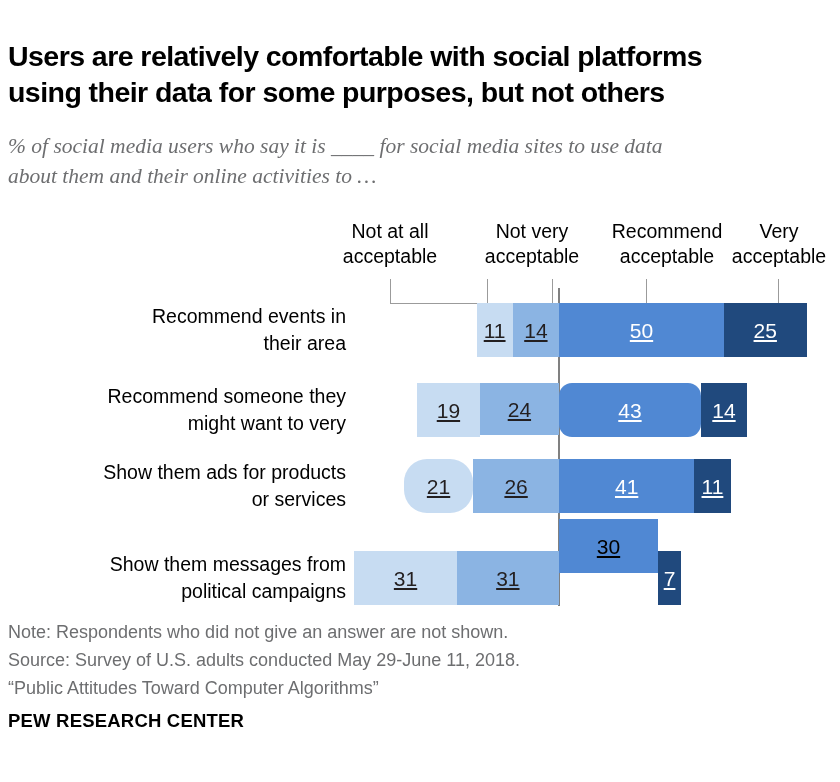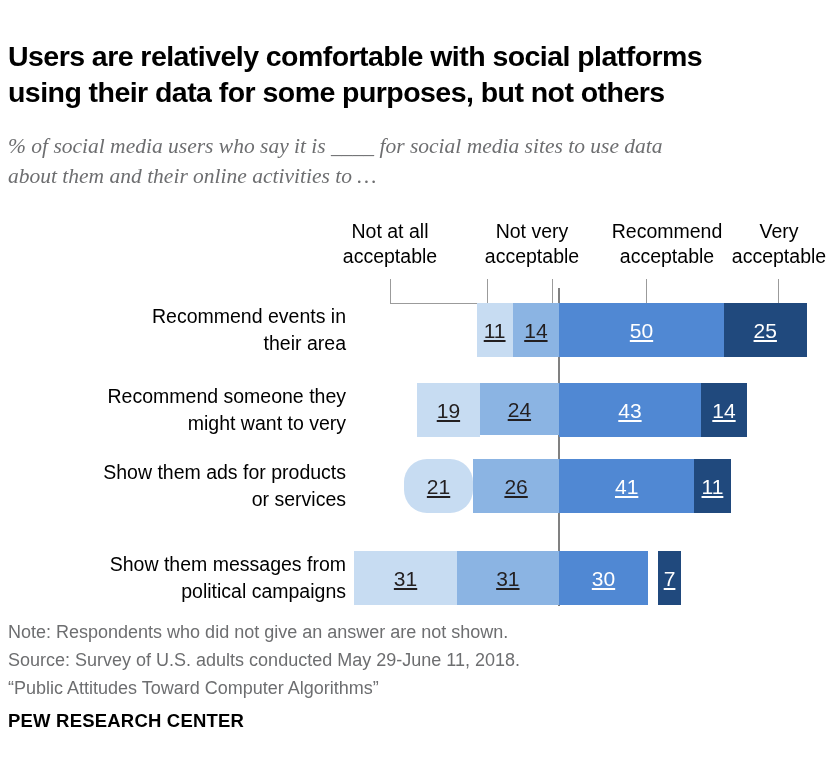--- a/index.html
+++ b/index.html
@@ -160,21 +160,21 @@
       <span>25</span>
     </div>
     <div class="row-label" style="left: 10px; top: 383px; width: 336px;">Recommend someone they
 might want to very</div>
     <div class="bar-seg" style="left: 417.1px; top: 383px; width: 62.7px; height: 54px; background: rgb(199, 220, 242); color: rgb(35, 31, 32);">
       <span>19</span>
     </div>
     <div class="bar-seg" style="left: 479.8px; top: 383px; width: 79.2px; height: 52px; background: rgb(139, 180, 227); color: rgb(35, 31, 32);">
       <span>24</span>
     </div>
-    <div class="bar-seg" style="left: 559px; top: 383px; width: 141.9px; height: 54px; background: rgb(80, 136, 211); color: rgb(255, 255, 255);">
+    <div class="bar-seg" style="left: 559px; top: 383px; width: 141.9px; height: 54px; background: rgb(80, 136, 211); color: rgb(255, 255, 255); border-radius: 13px;">
       <span>43</span>
     </div>
     <div class="bar-seg" style="left: 700.9px; top: 383px; width: 46.2px; height: 54px; background: rgb(32, 73, 125); color: rgb(255, 255, 255);">
       <span>14</span>
     </div>
     <div class="row-label" style="left: 10px; top: 459px; width: 336px;">Show them ads for products
 or services</div>
     <div class="bar-seg" style="left: 403.9px; top: 459px; width: 69.3px; height: 54px; background: rgb(199, 220, 242); color: rgb(35, 31, 32); border-radius: 23px;">
       <span>21</span>
     </div>
@@ -188,21 +188,21 @@
       <span>11</span>
     </div>
     <div class="row-label" style="left: 10px; top: 551px; width: 336px;">Show them messages from
 political campaigns</div>
     <div class="bar-seg" style="left: 354.4px; top: 551px; width: 102.3px; height: 54px; background: rgb(199, 220, 242); color: rgb(35, 31, 32);">
       <span>31</span>
     </div>
     <div class="bar-seg" style="left: 456.7px; top: 551px; width: 102.3px; height: 54px; background: rgb(139, 180, 227); color: rgb(35, 31, 32);">
       <span>31</span>
     </div>
-    <div class="bar-seg" style="left: 559px; top: 551px; width: 89px; height: 54px; background: rgb(80, 136, 211); color: #ffffff;">
+    <div class="bar-seg" style="left: 559px; top: 519px; width: 99px; height: 54px; background: rgb(80, 136, 211); color: #000000;">
       <span>30</span>
     </div>
     <div class="bar-seg" style="left: 658px; top: 551px; width: 23.1px; height: 54px; background: rgb(32, 73, 125); color: rgb(255, 255, 255);">
       <span>7</span>
     </div>
   </div>
 
 <div class="notes">
   <div>Note: Respondents who did not give an answer are not shown.</div>
   <div>Source: Survey of U.S. adults conducted May 29-June 11, 2018.</div>

